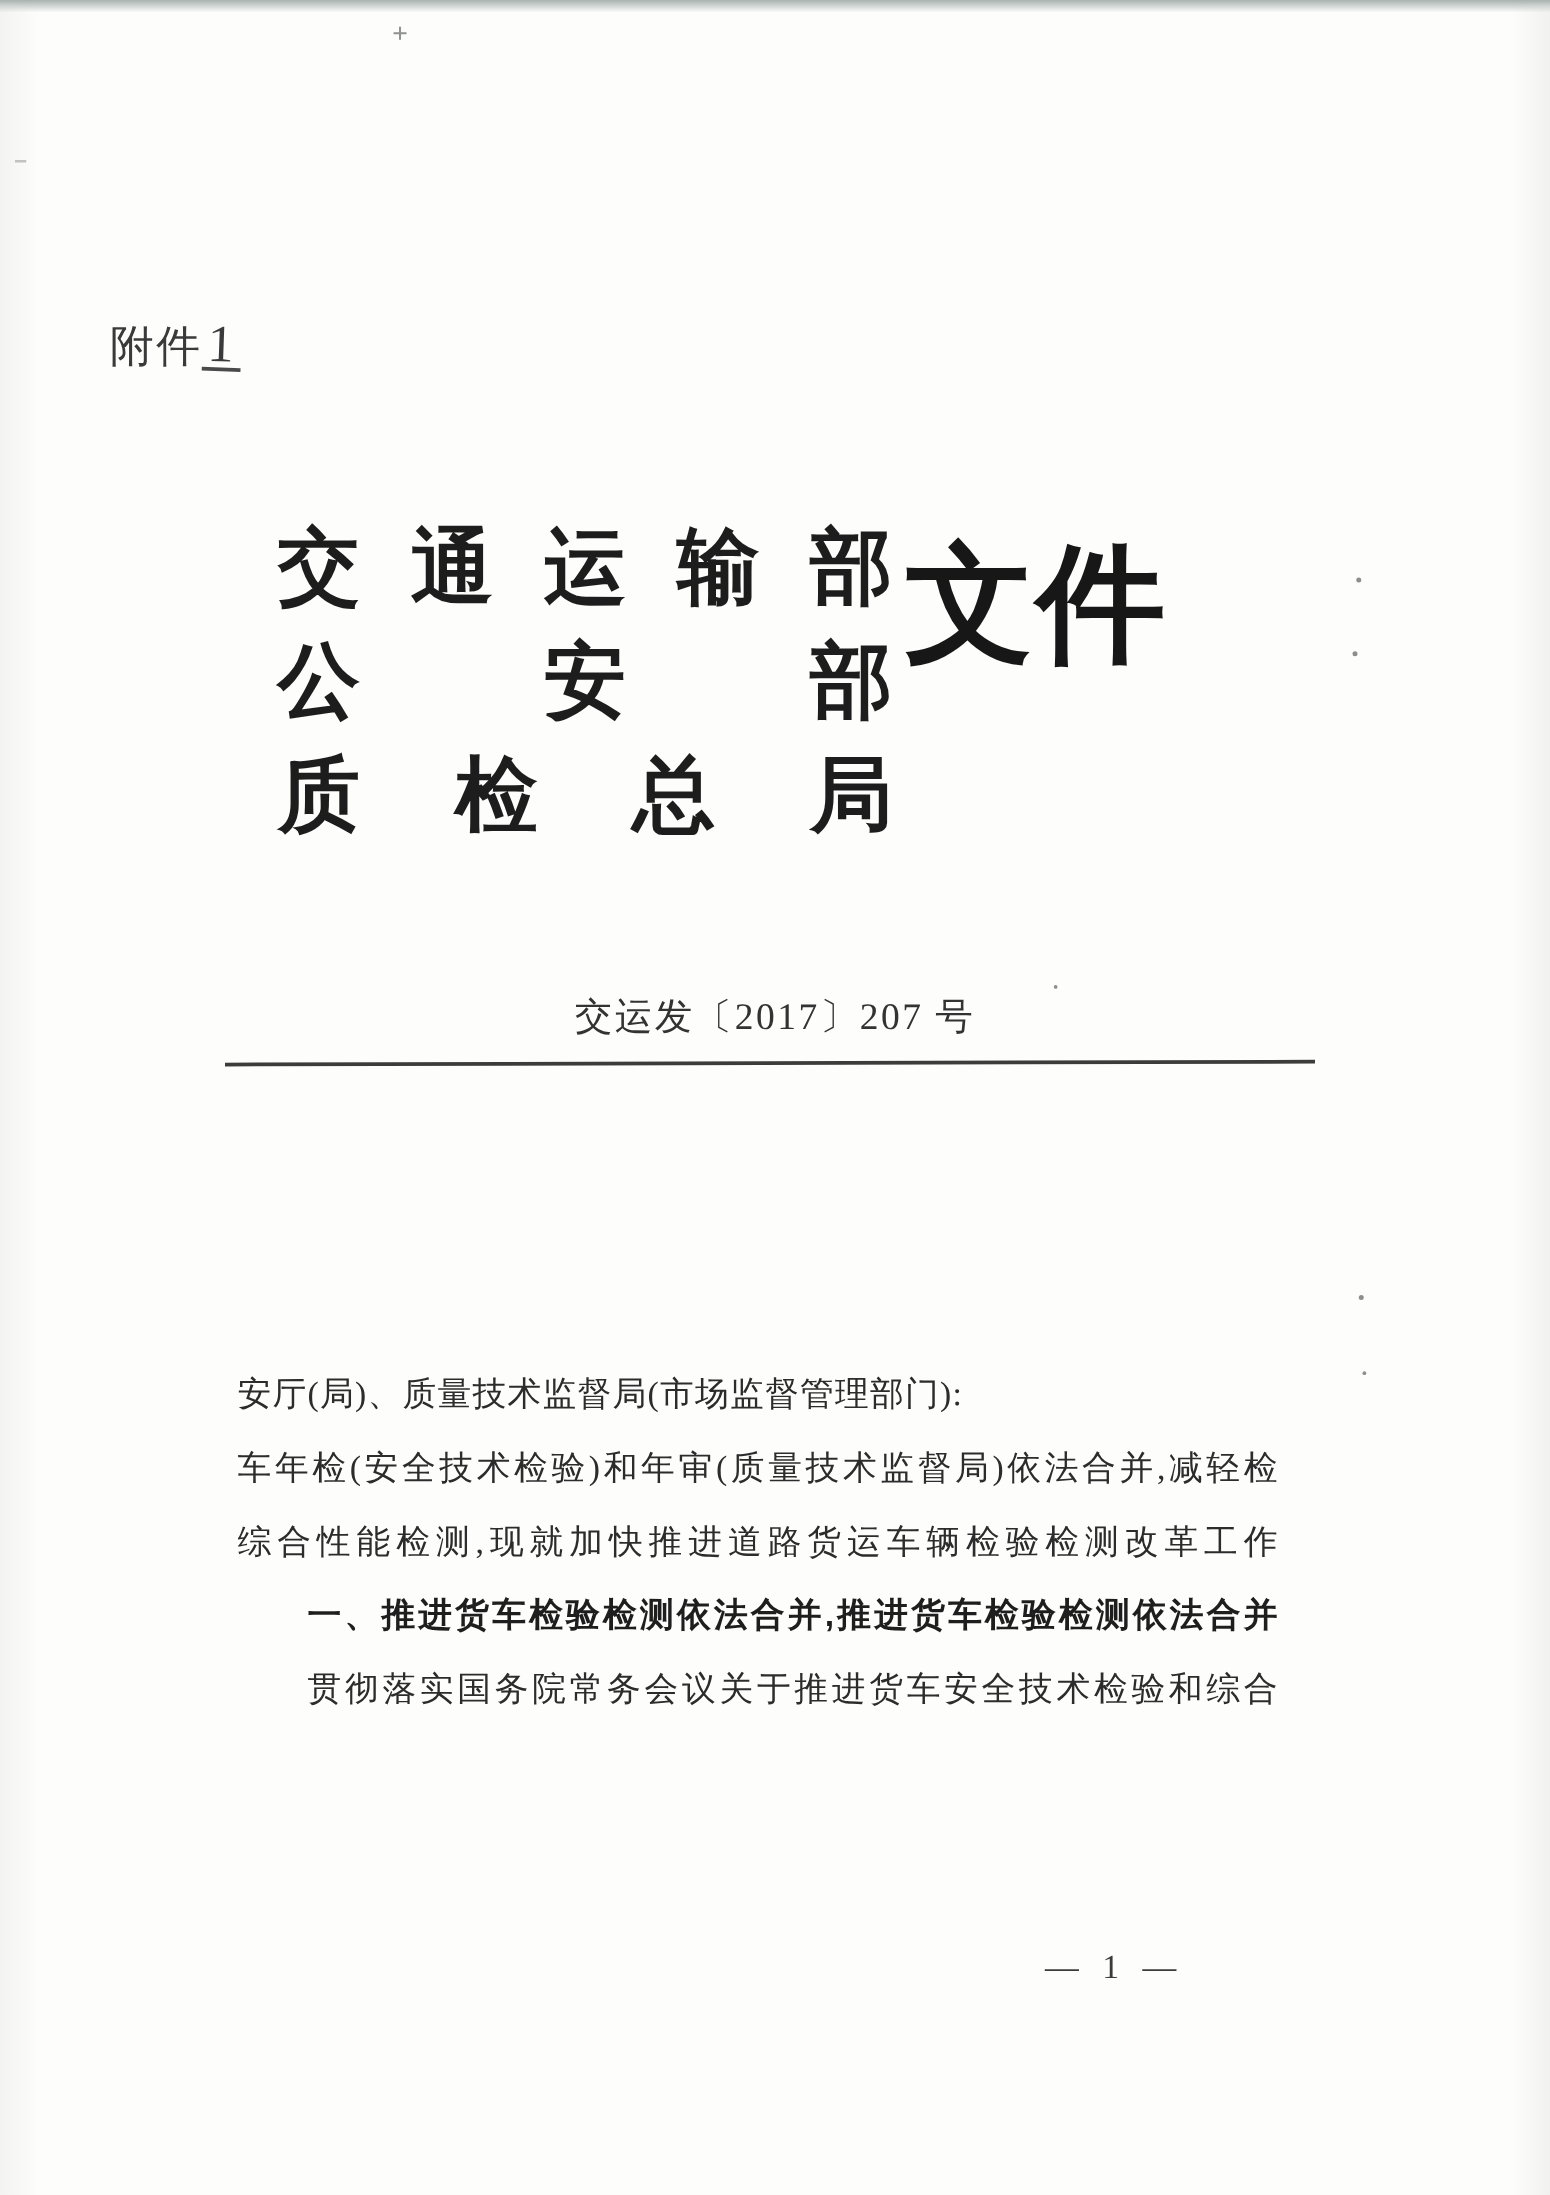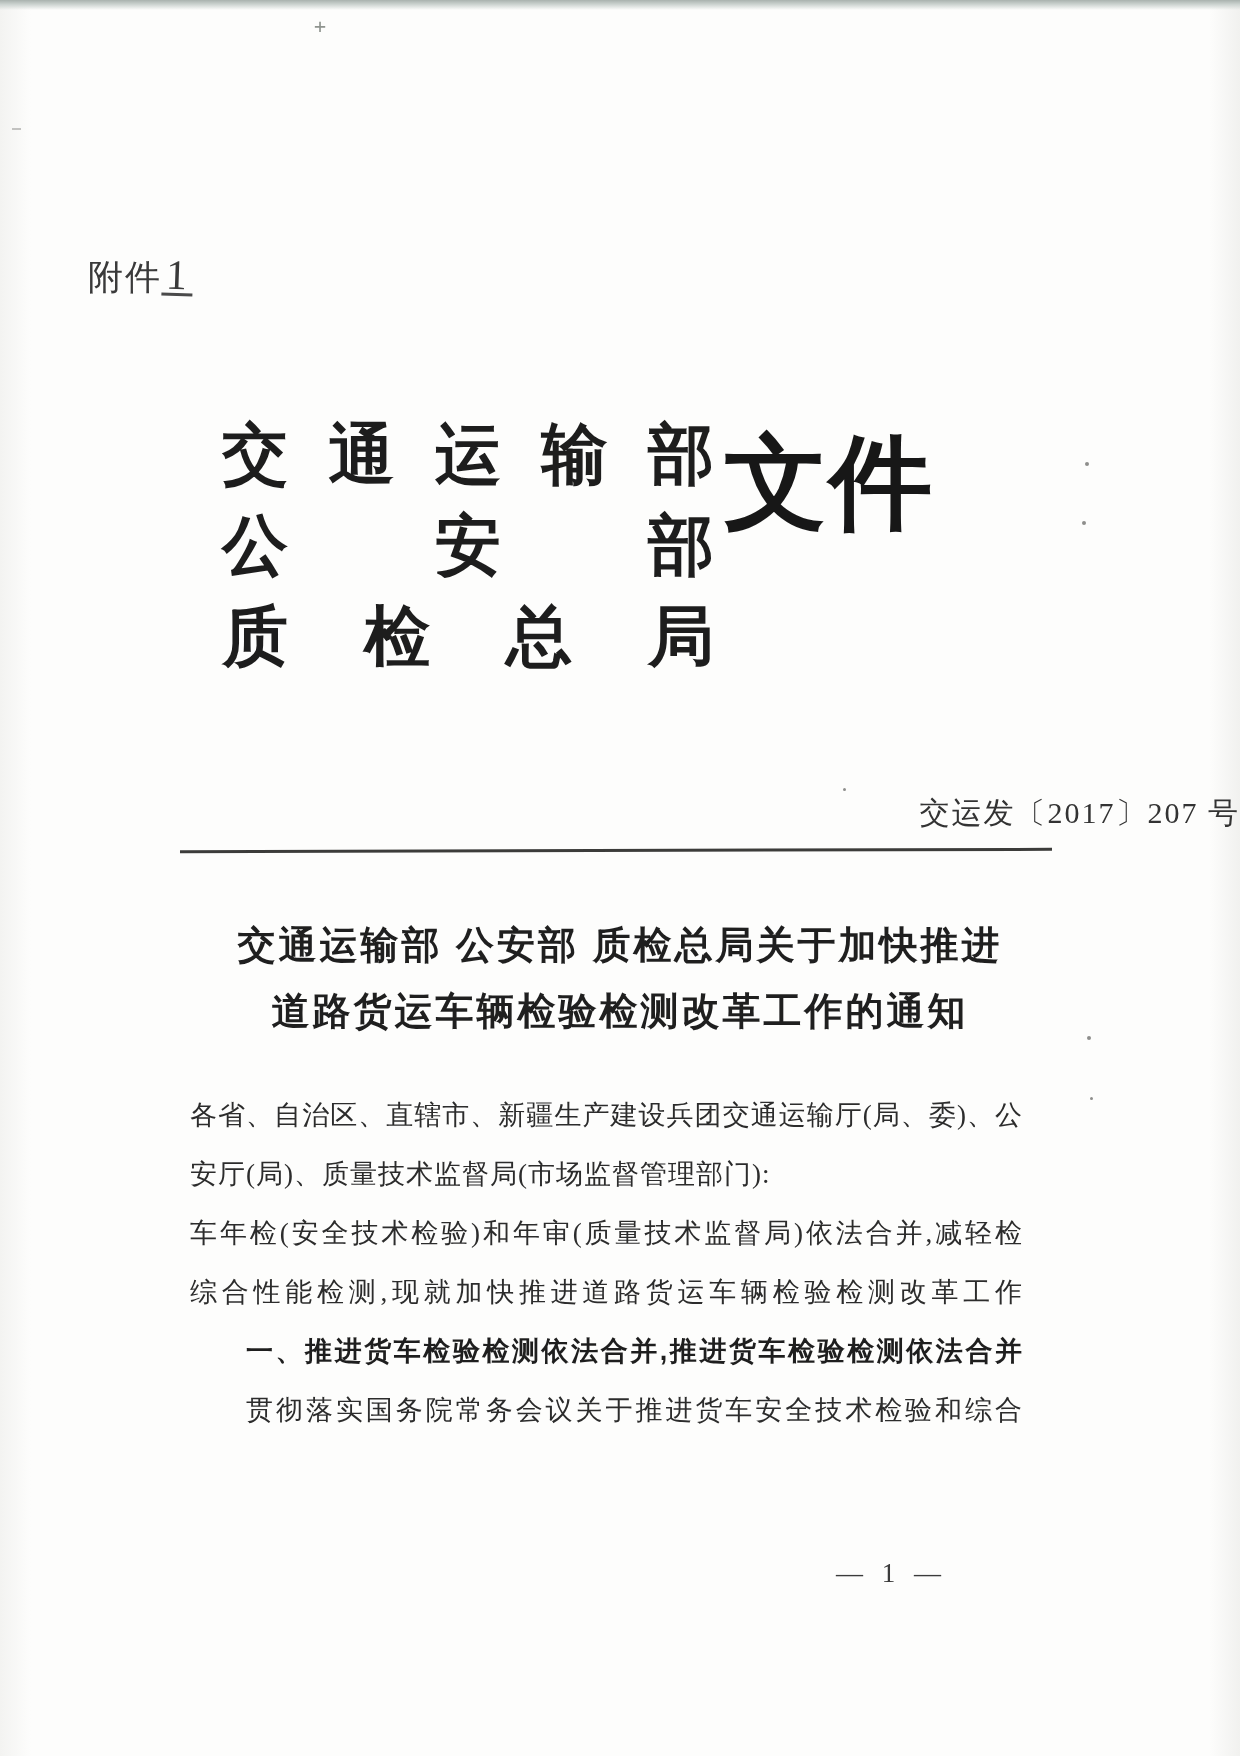--- a/index.html
+++ b/index.html
@@ -55,21 +55,21 @@
   }
   .doc-word{
     position:absolute;left:724px;top:436px;
     font-size:103px;line-height:110px;font-weight:900;
     letter-spacing:2px;color:#171717;
     font-family:Liberation Mono, monospace;
   }
 
   .doc-number{
     position:absolute;left:0;top:793px;width:1240px;
-    text-align:right;
+    text-align:center;
     font-size:30px;color:#333;
     letter-spacing:2px;
   }
   .rule{
     position:absolute;left:180px;top:849px;width:872px;height:3px;
     background:linear-gradient(90deg,#4a4a48,#343432 40%,#3d3d3b 75%,#55555三 100%);
     background-color:#3c3c3a;
     transform:rotate(-0.15deg);
   }
 
@@ -140,27 +140,22 @@
         <span>总</span>
         <span>局</span>
       </div>
   </div>
   <div class="doc-word">文件</div>
 
   <div class="doc-number">交运发〔2017〕207 号</div>
 
   <div class="rule"></div>
 
-  <div class="title-block">
-    <div class="title-line">交通运输部 公安部 质检总局关于加快推进</div>
-    <div class="title-line">道路货运车辆检验检测改革工作的通知</div>
-  </div>
 
   <div class="body-block">
-    <p class="stretch">各省、自治区、直辖市、新疆生产建设兵团交通运输厅(局、委)、公</p>
     <p>安厅(局)、质量技术监督局(市场监督管理部门):</p>
     <p class="stretch">车年检(安全技术检验)和年审(质量技术监督局)依法合并,减轻检</p>
     <p class="stretch">综合性能检测,现就加快推进道路货运车辆检验检测改革工作</p>
     <p class="stretch indent bold-line">一、推进货车检验检测依法合并,推进货车检验检测依法合并</p>
     <p class="stretch indent">贯彻落实国务院常务会议关于推进货车安全技术检验和综合</p>
   </div>
 
   <div class="page-number">— 1 —</div>
 
 </div>

